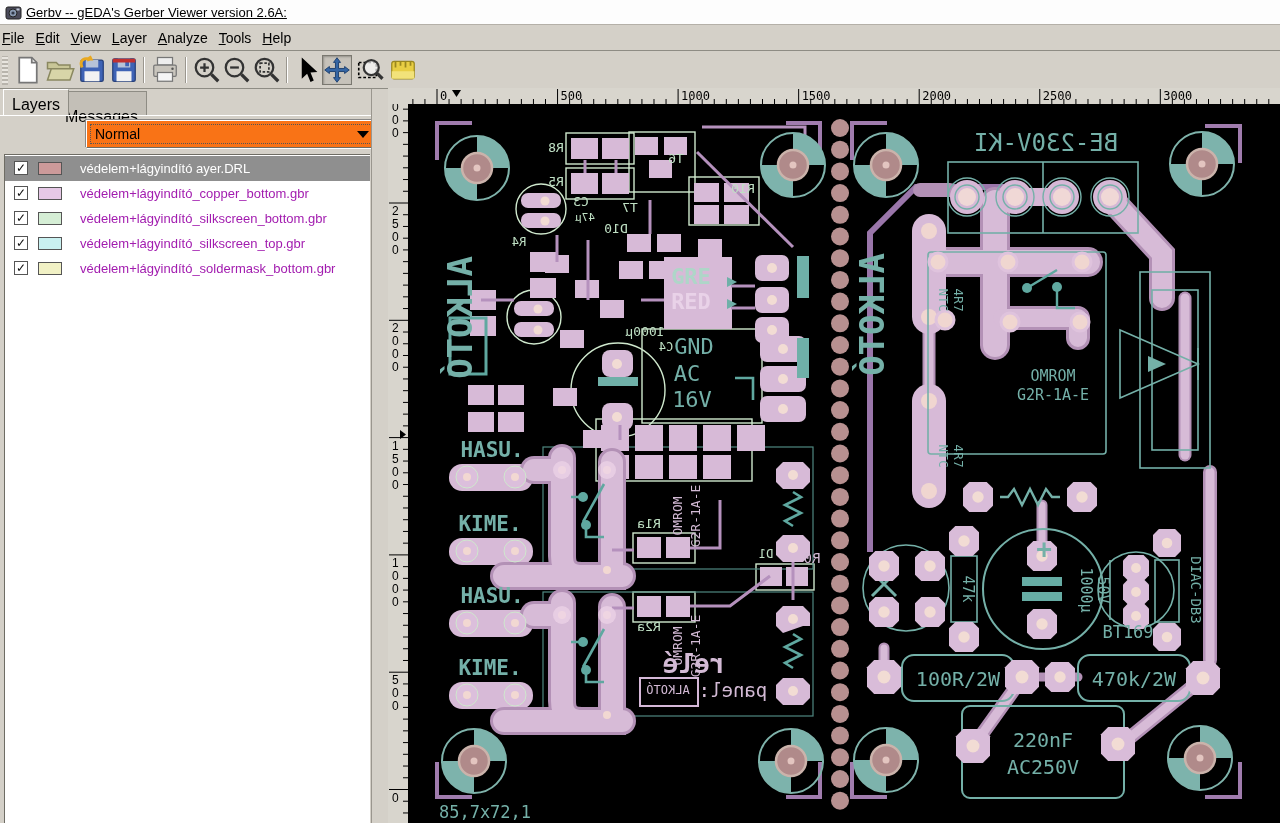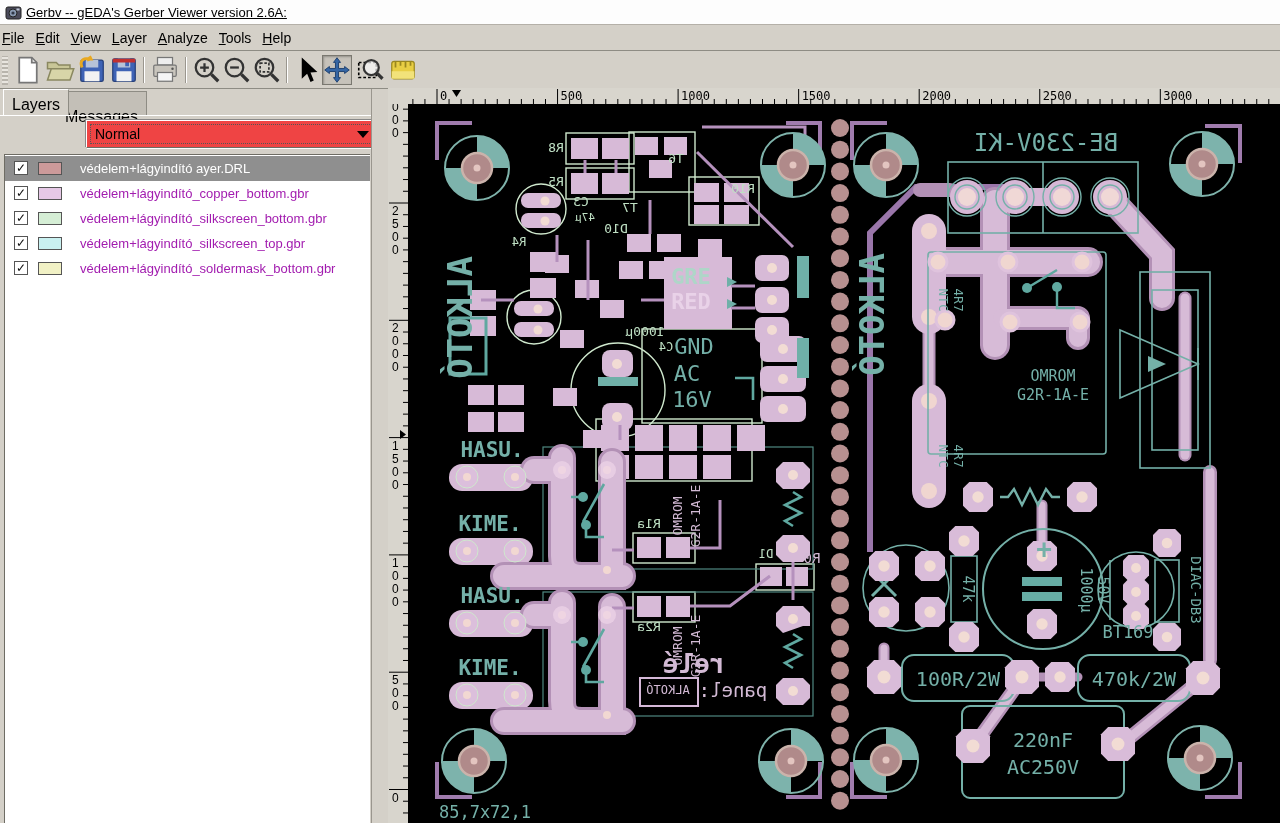--- a/index.html
+++ b/index.html
@@ -23,21 +23,21 @@
   
   #panel { position:absolute; left:0; top:89px; width:371px; height:734px; background:#d4d0c8; }
   .tab { position:absolute; top:2px; height:24px; font-size:16px; padding:16px 8px 0 8px; color:#000;
      border:1px solid #8e8c84; border-bottom:none; background:#c3bfb7; }
   #tab-layers { left:3px; background:#d4d0c8; top:0px; height:26px; z-index:2;
      border-top:1px solid #fff; border-left:1px solid #fff; padding-top:6px;}
   #tab-messages { left:56px; }
   #tabline { position:absolute; left:0; top:26px; width:371px; height:1px; background:#fff; }
   #renderingrow { position:absolute; left:0; top:27px; width:371px; height:36px; }
   #renderinglabel { position:absolute; left:8px; top:11px; font-size:13px;margin-top:44px; }
-  #combo { position:absolute; left:86px; top:4px; width:292px; height:28px; background:#ef4444;
+  #combo { position:absolute; left:86px; top:4px; width:292px; height:28px; background:#f97316;
      border-top:1px solid #fff; border-left:1px solid #fff; border-right:1px solid #6e6c64; border-bottom:1px solid #6e6c64;
      box-shadow: 1px 1px 0 #fff, -1px -1px 0 #888; }
   #combo .focus { position:absolute; left:3px; top:3px; right:3px; bottom:3px; border:1px dotted #555; }
   #combo .val { position:absolute; left:8px; top:5px; font-size:14px; }
   #combo .arrow { position:absolute; right:8px; top:10px; width:0; height:0;
      border-left:6px solid transparent; border-right:6px solid transparent; border-top:7px solid #000; }
   #layerlist { position:absolute; left:4px; top:65px; width:366px; height:669px; background:#fff;
      border-top:1px solid #6e6c64; border-left:1px solid #6e6c64; }
   .lrow { position:absolute; left:0; width:365px; height:25px; }
   .lrow.sel { background:#8f8f8f; }

